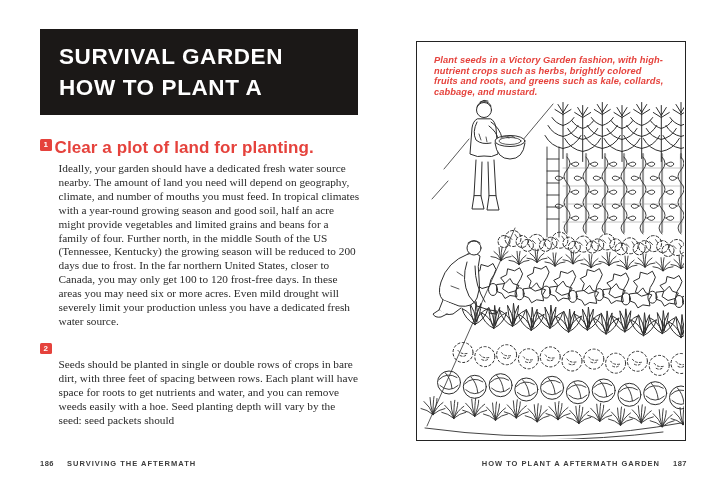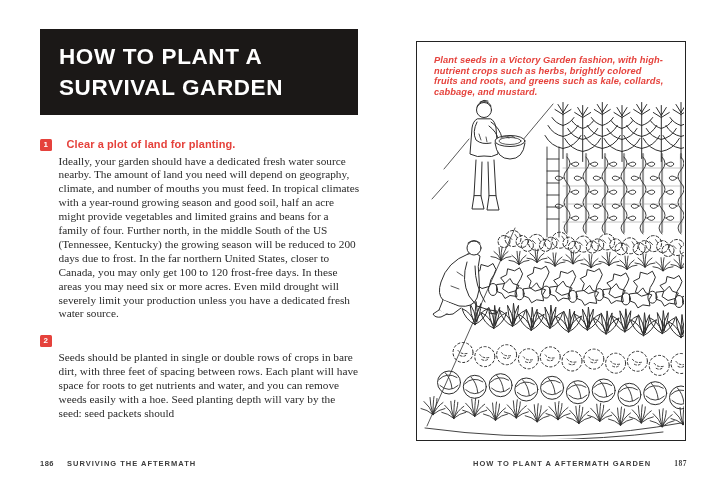--- a/index.html
+++ b/index.html
@@ -12,50 +12,50 @@
   
   .left-page { position:absolute; left:40px; top:29px; width:318px; }
   .title-block { background:#1b1817; color:#fff; width:318px; height:86px; padding:12px 0 0 19px; }
   .title-block h1 { font-size:22.5px; line-height:31px; font-weight:bold; letter-spacing:0.6px; }
   .steps { margin-top:23px; }
   .step { margin-bottom:13px; }
   .step-head { display:flex; align-items:flex-start; }
   .step-marker { flex:0 0 auto; width:11.5px; height:11.5px; margin-top:1px; background:var(--accent);
                  border-radius:1.5px; color:#fff; font-size:8px; font-weight:bold; text-align:center;
                  line-height:11.5px; }
-  .step-heading { margin-left:15px; color:var(--accent); font-size:11px; font-weight:bold; letter-spacing:0.1px; }
+  .step-heading { margin-left:3px; color:var(--accent); font-size:17px; font-weight:bold; letter-spacing:0.1px; }
   .step-body { margin:4px 0 0 18.5px; width:302px; font-family:"Liberation Serif", serif;
                font-size:11.3px; line-height:13.9px; color:#2a2a2a; }
 
   
   .footer { position:absolute; top:459px; font-size:7.5px; font-weight:bold; letter-spacing:1px;
             color:#3c3c3c; white-space:nowrap;text-align:right; }
   .footer-left { left:40px; }
   .footer-right { right:29px; }
   .footer .pgnum { letter-spacing:0.5px; }
   .footer-left .pgnum { margin-right:13px; }
-  .footer-right .pgnum { margin-left:23px;font-family:Liberation Serif, serif; }
+  .footer-right .pgnum { margin-left:13px; }
 
   
   .figure-frame { position:absolute; left:416px; top:33px; width:270px; height:400px;
                   border:1.5px solid #232323; background:#fff;margin-top:8px; }
   .figure-caption { position:absolute; left:17px; top:13px; width:233px; z-index:2;
                     color:var(--accent); font-size:9.3px; line-height:10.6px;
                     font-weight:bold; font-style:italic; letter-spacing:0.1px; }
   .figure-frame svg { position:absolute; left:0; top:0; width:267px; height:397px; }
 </style>
 </head>
 <body>
 
 <div class="spread">
 
   <div class="left-page">
     <div class="title-block">
+      <h1>SURVIVAL GARDEN</h1>
       <h1>HOW TO PLANT A</h1>
-      <h1>SURVIVAL GARDEN</h1>
     </div>
 
     <div class="steps">
       <div class="step">
         <div class="step-head">
           <span class="step-marker">1</span>
           <span class="step-heading">Clear a plot of land for planting.</span>
         </div>
         <p class="step-body">Ideally, your garden should have a dedicated fresh water source nearby. The amount of land you need will depend on geography, climate, and number of mouths you must feed. In tropical climates with a year-round growing season and good soil, half an acre might provide vegetables and limited grains and beans for a family of four. Further north, in the middle South of the US (Tennessee, Kentucky) the growing season will be reduced to 200 days due to frost. In the far northern United States, closer to Canada, you may only get 100 to 120 frost-free days. In these areas you may need six or more acres. Even mild drought will severely limit your production unless you have a dedicated fresh water source.</p>
       </div>

